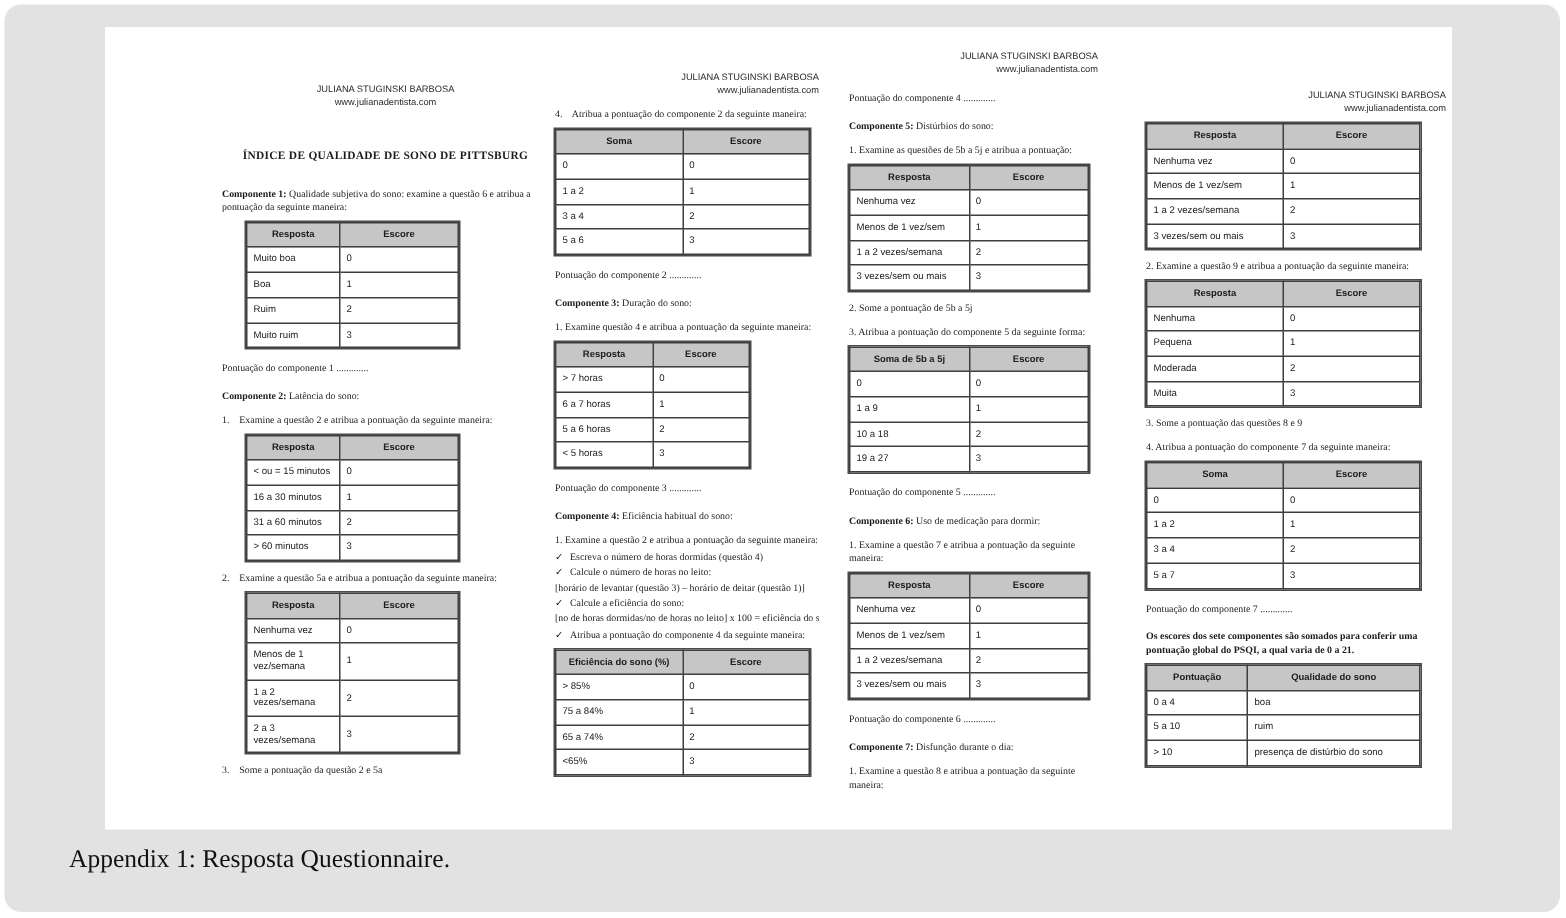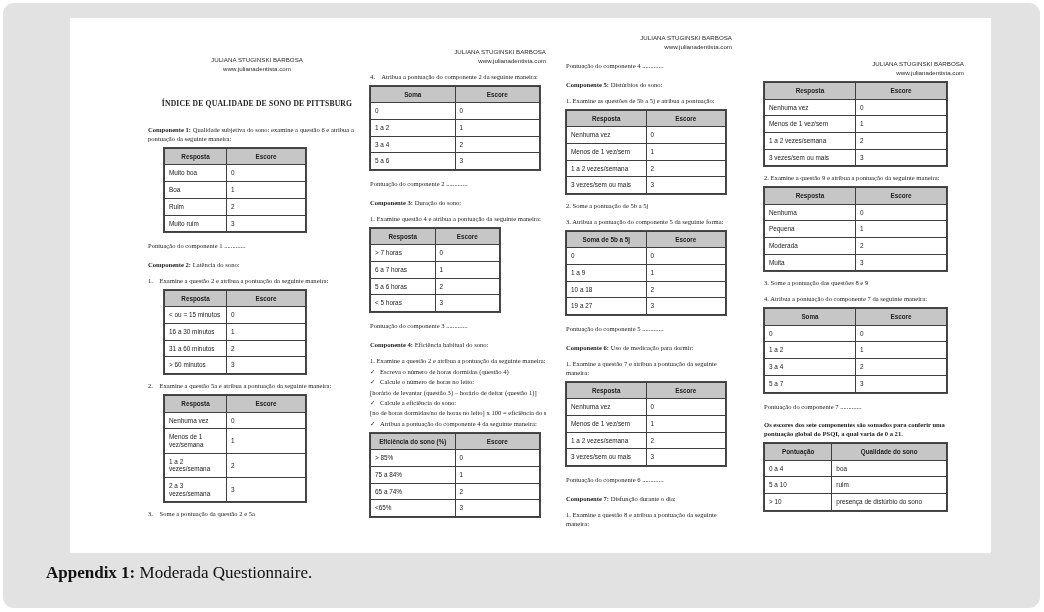--- a/index.html
+++ b/index.html
@@ -7,21 +7,20 @@
     width:1044px;height:612px;position:relative;background:#ffffff;
     font-family:"Liberation Sans",sans-serif;overflow:hidden;
   }
   .fig-bg{
     position:absolute;left:3px;top:3px;width:1037px;height:605px;
     background:#e2e2e2;border-radius:11px;
   }
   .scan{
     position:absolute;left:70px;top:18px;width:898px;height:535px;
     background:#ffffff;
-    padding-left:23px;
   }
   .page{position:absolute;color:#1c1c1c;}
   .p1{left:78px;top:38px;width:218px;}
   .p2{left:300px;top:30px;width:176px;}
   .p3{left:496px;top:16px;width:166px;}
   .p4{left:694px;top:42px;width:200px;}
 
   .page-header{font-size:6.2px;line-height:1.45;color:#2a2a2a;margin-bottom:2px;}
   .p1 .page-header{text-align:center;}
   .p2 .page-header,.p3 .page-header,.p4 .page-header{text-align:right;}
@@ -65,21 +64,21 @@
   .p2 .doc-table{width:170px;}
   .p2 .doc-table.t1{width:130px;}
   .p3 .doc-table{width:160px;}
   .p4 .doc-table{width:183px;}
   .p4 .doc-table.t3 td:first-child,.p4 .doc-table.t3 th:first-child{width:37%;}
 
   .caption{
     position:absolute;left:46px;top:563px;
     font-family:"Liberation Serif",serif;font-size:17px;color:#111;
   }
-  .cap-label{font-weight:bold;text-align:center;}
+  .cap-label{font-weight:normal;text-align:center;}
 </style>
 </head>
 <body>
 
 <div class="fig-bg"></div>
 
 <div class="scan">
     <div class="page p1">
       <div class="page-header">
         <div class="ph-name">JULIANA STUGINSKI BARBOSA</div>
@@ -471,13 +470,13 @@
           </tr>
           <tr>
             <td>&gt; 10</td>
             <td>presença de distúrbio do sono</td>
           </tr>
         </tbody>
       </table>
     </div>
   </div>
 
-<div class="caption"><span class="cap-label">Appendix 1:</span><span> Moderada Questionnaire.</span></div>
+<div class="caption"><span class="cap-label">Appendix 1:</span><span> Resposta Questionnaire.</span></div>
 
 </body></html>

